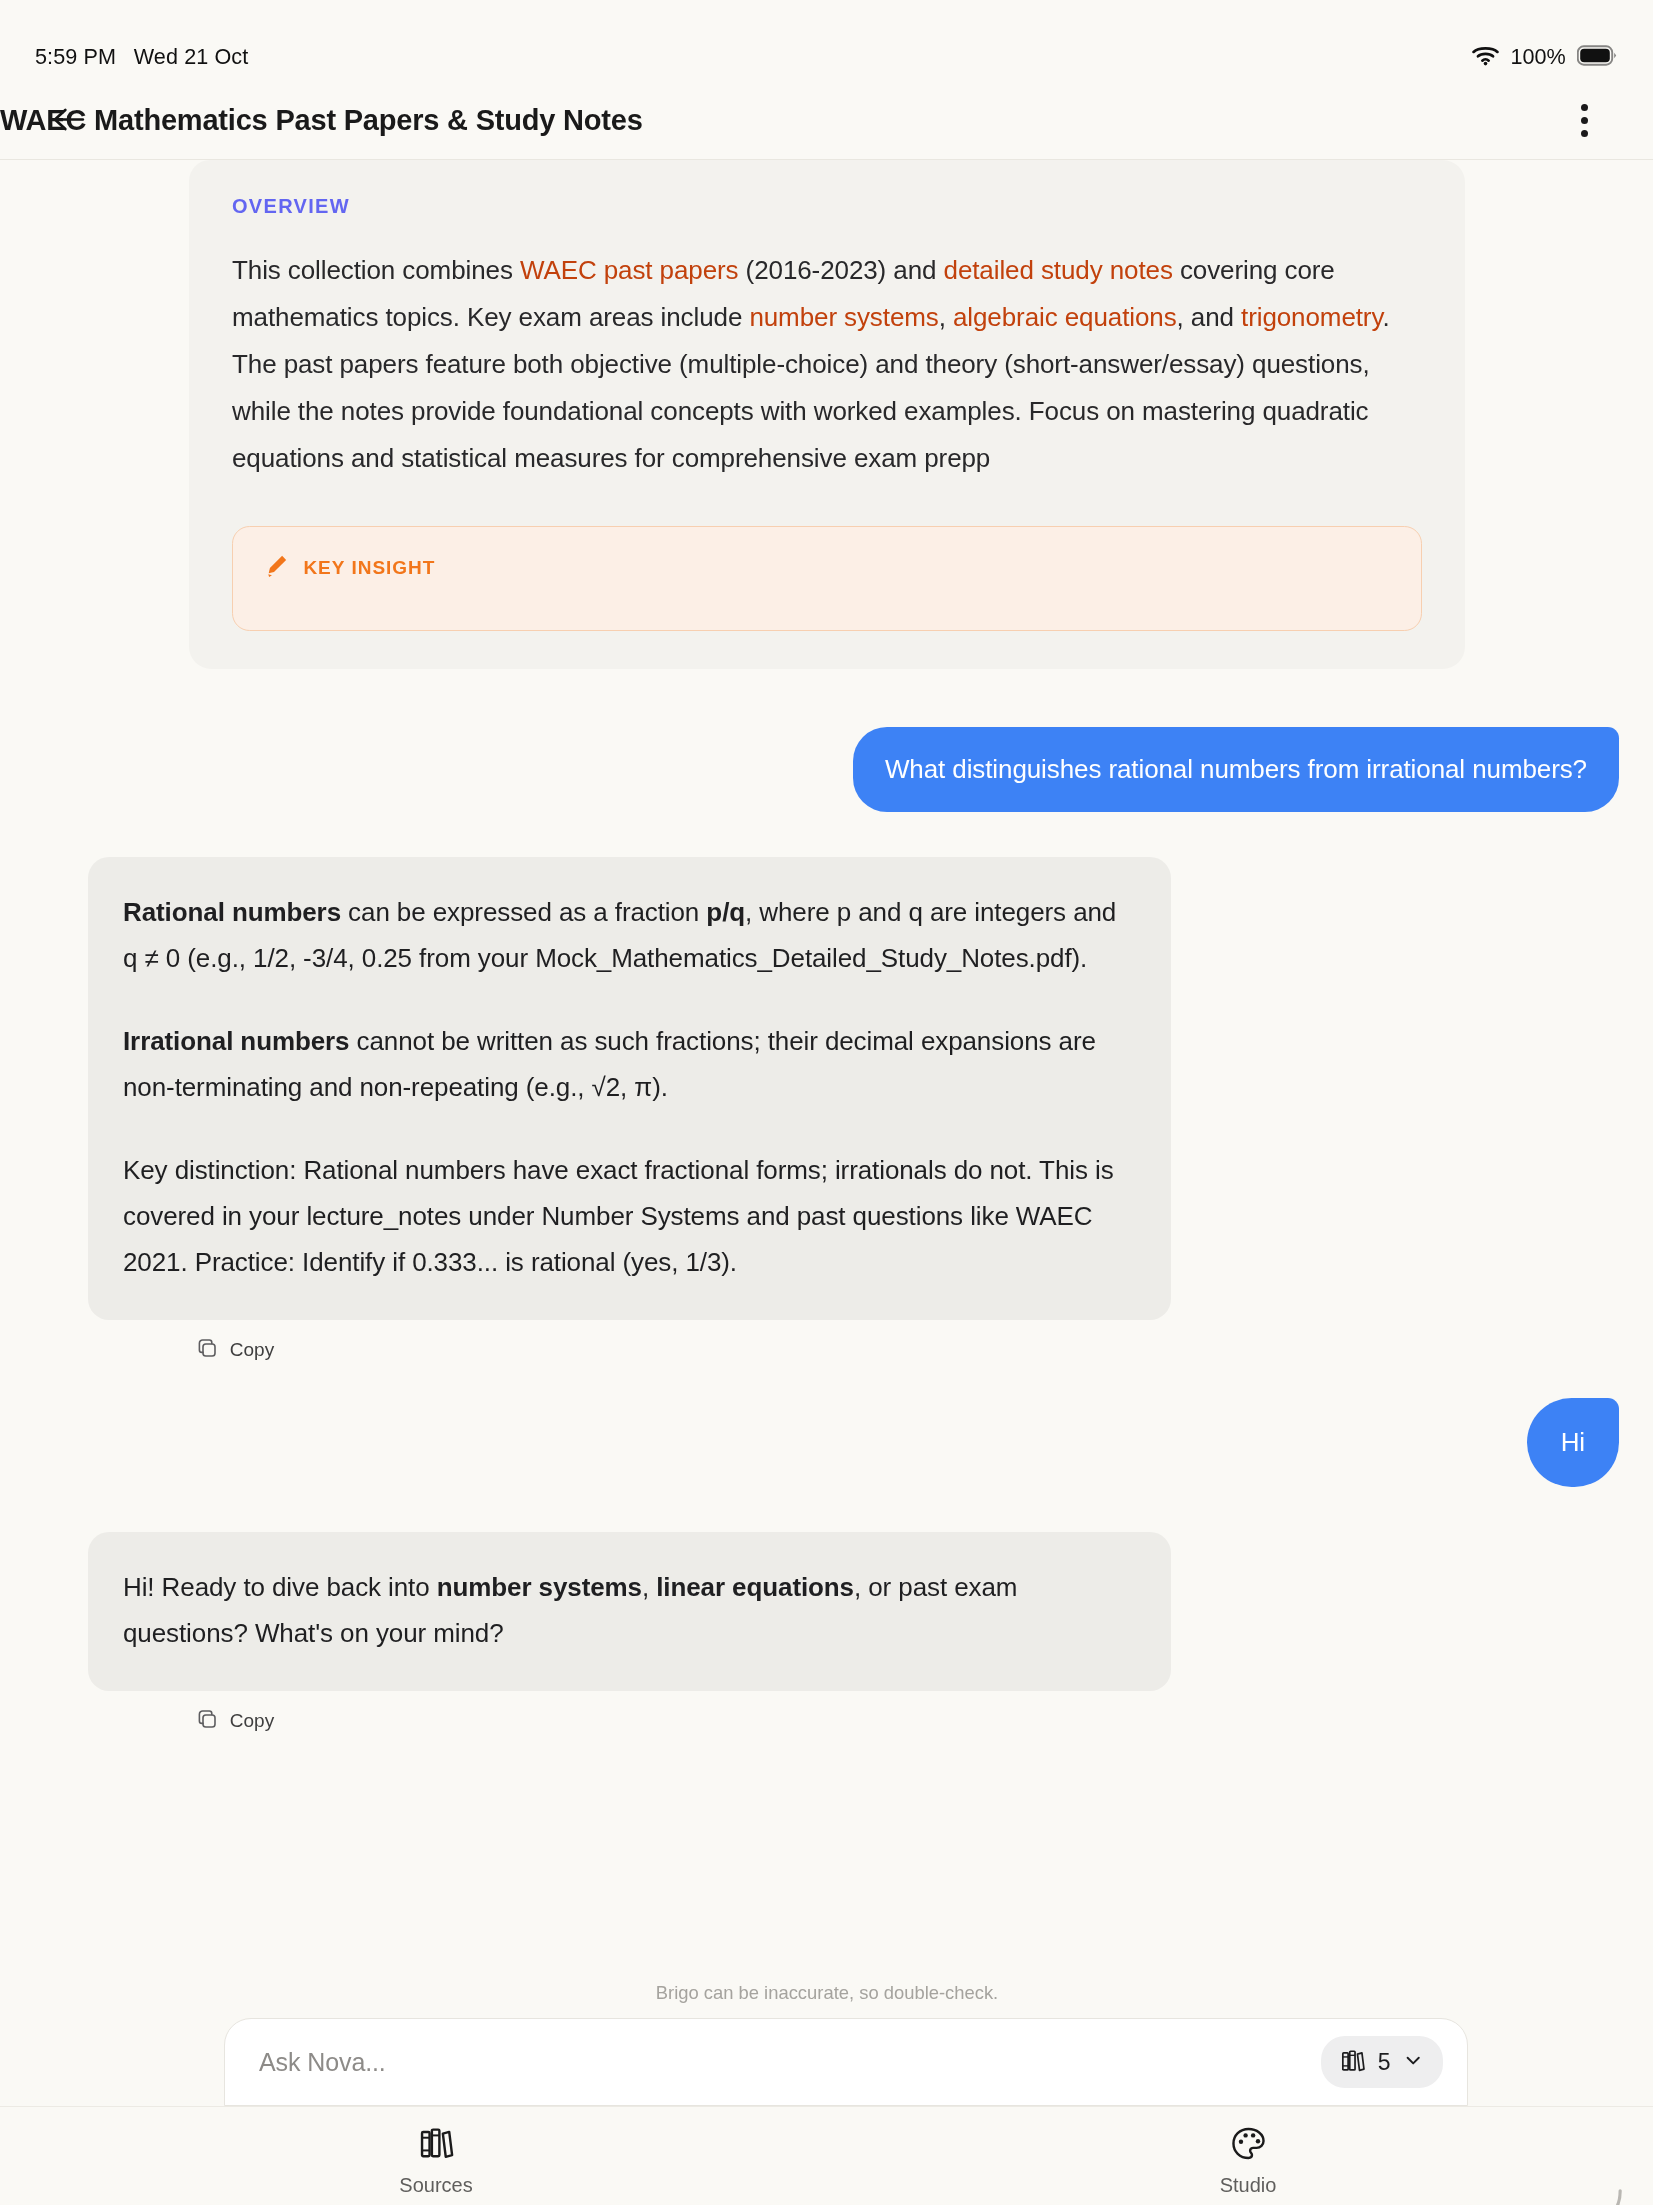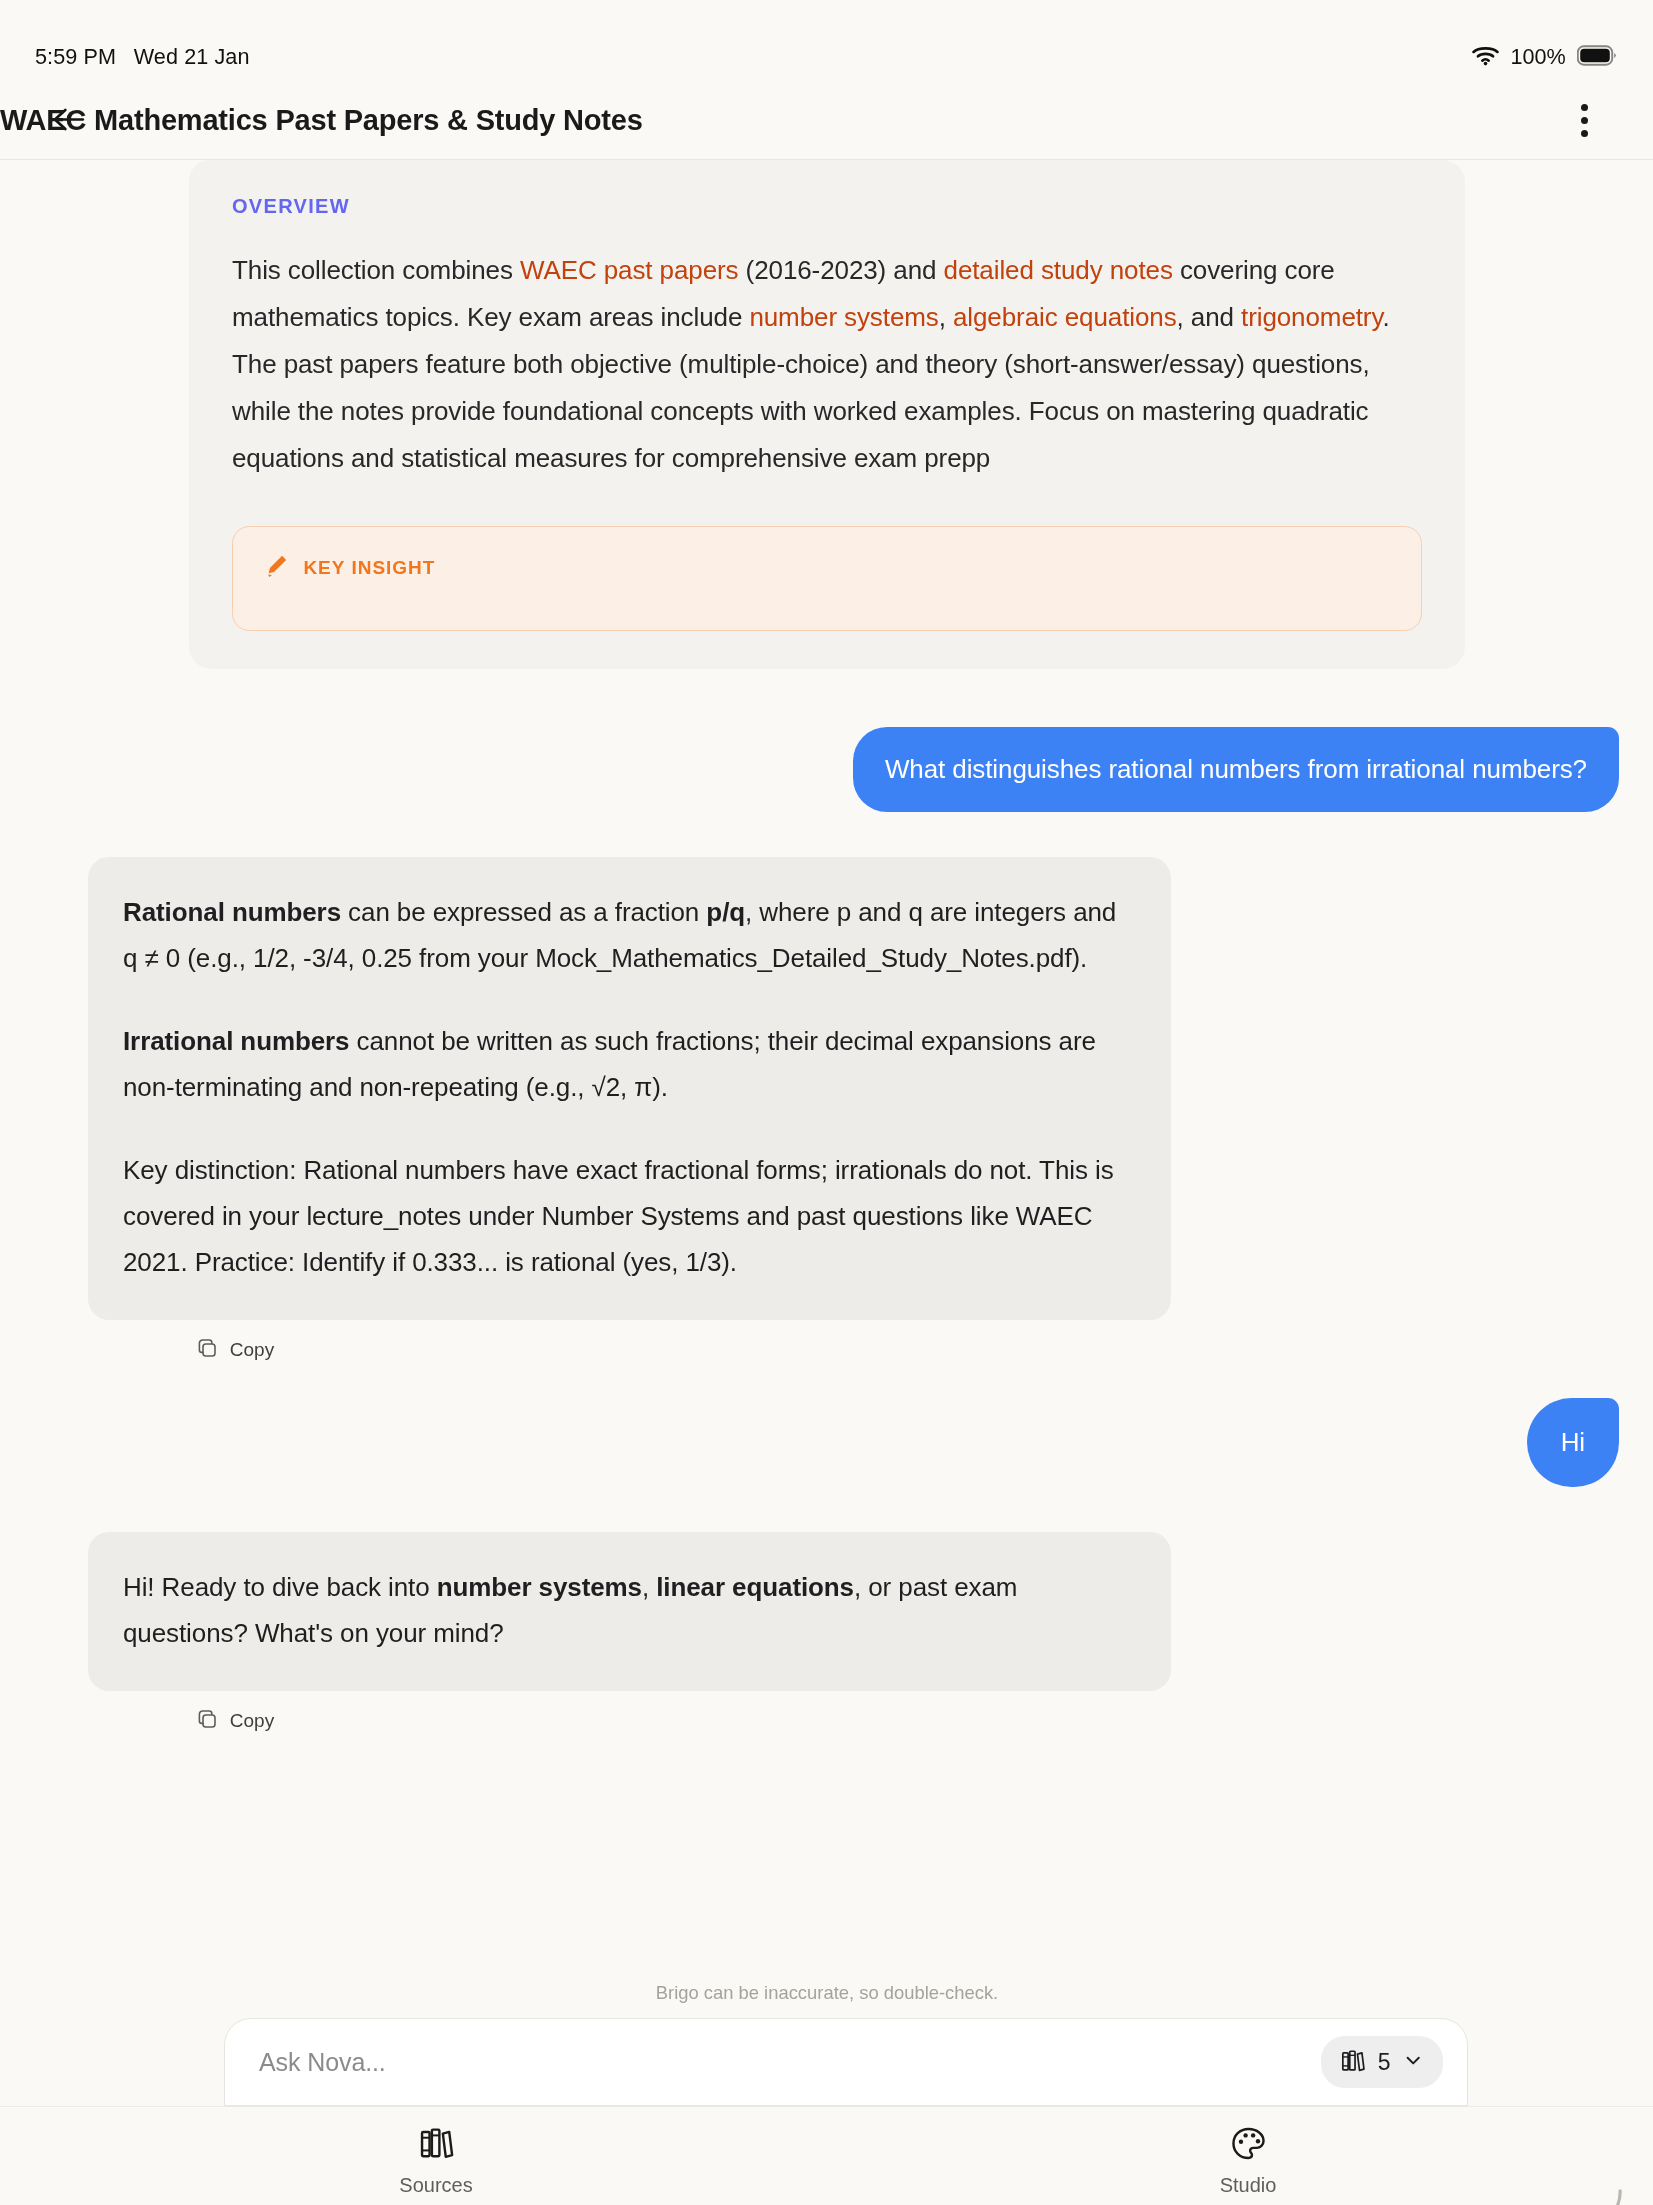--- a/index.html
+++ b/index.html
@@ -297,21 +297,21 @@
   }
 </style>
 </head>
 <body>
 
 <div id="app">
 
   <div class="statusbar">
     <div class="status-left">
       <span class="status-time">5:59 PM</span>
-      <span class="status-date">Wed 21 Jan</span>
+      <span class="status-date">Wed 21 Oct</span>
     </div>
     <div class="status-right">
       <span class="wifi-icon">
         <svg width="27" height="21" viewBox="0 0 34 26">
           <path d="M2 8.5 C8 2.5, 26 2.5, 32 8.5" stroke="#111" stroke-width="3.4" fill="none" stroke-linecap="round"></path>
           <path d="M7.5 14 C12 9.8, 22 9.8, 26.5 14" stroke="#111" stroke-width="3.4" fill="none" stroke-linecap="round"></path>
           <path d="M13 19.5 C15.2 17.4, 18.8 17.4, 21 19.5" stroke="#111" stroke-width="3.4" fill="none" stroke-linecap="round"></path>
           <circle cx="17" cy="23.2" r="2.3" fill="#111"></circle>
         </svg>
       </span>

